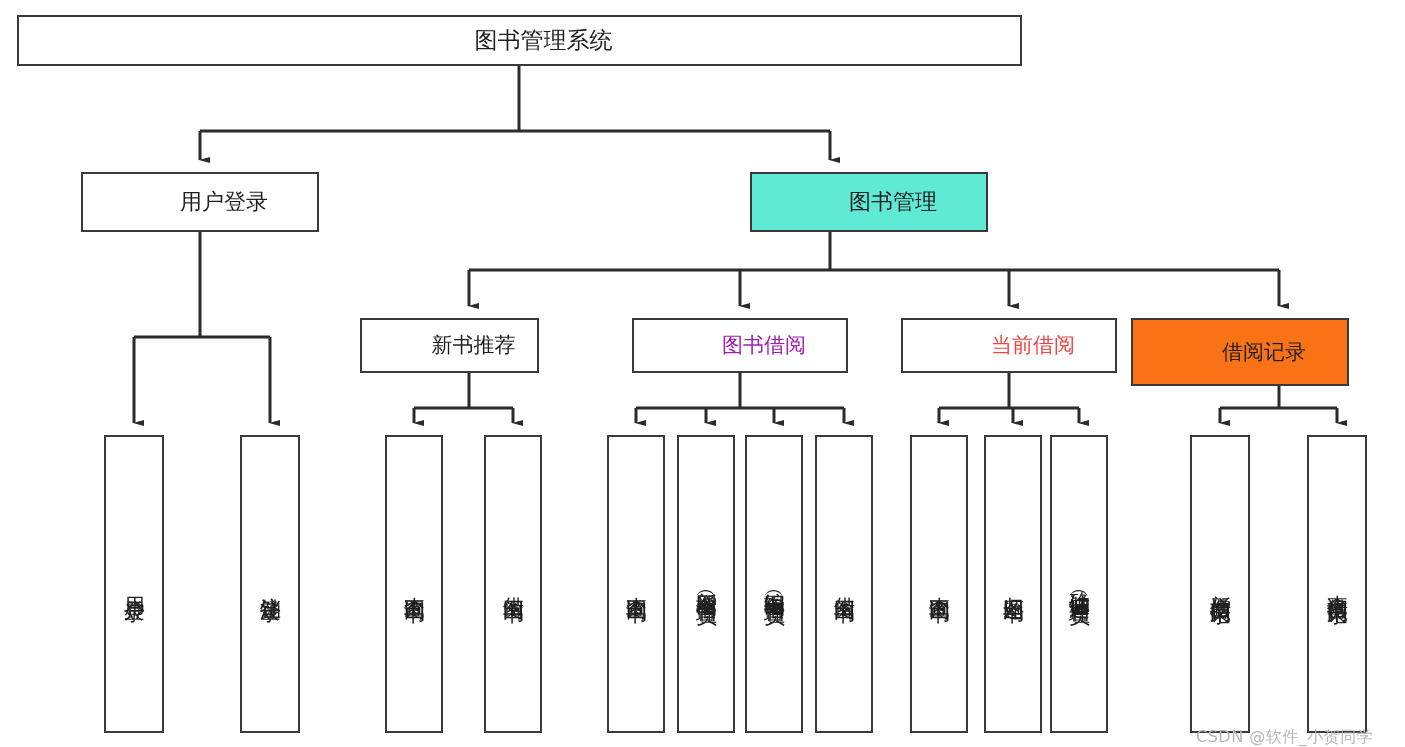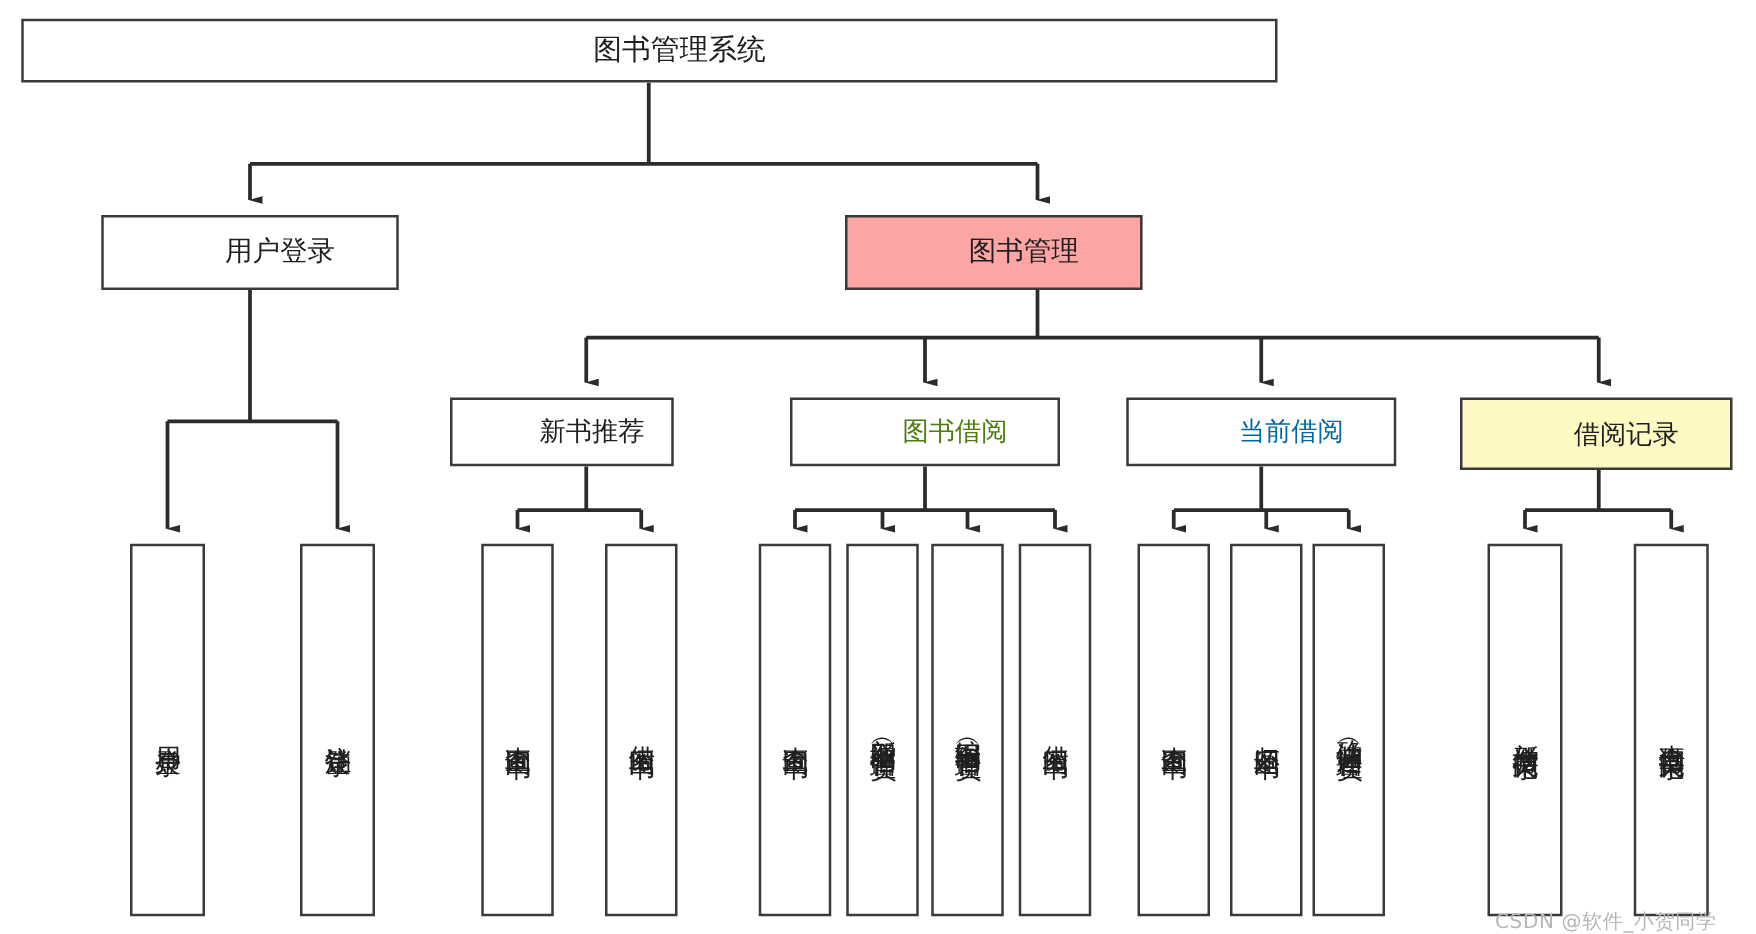--- a/index.html
+++ b/index.html
@@ -131,34 +131,34 @@
     </g>
   </svg>
 
   <div class="node node-root" style="left: 17px; top: 15px; width: 1005px; height: 51px; border-color: rgb(58, 58, 58); background: rgb(255, 255, 255); color: rgb(31, 31, 31);">
     <span>图书管理系统</span>
   </div>
 
   <div class="node node-l1" style="left: 81px; top: 172px; width: 238px; height: 60px; border-color: rgb(58, 58, 58); background: rgb(255, 255, 255); color: rgb(31, 31, 31);">
     <span>用户登录</span>
   </div>
-  <div class="node node-l1" style="left: 676px; top: 172px; width: 238px; height: 60px; border-color: rgb(58, 58, 58); background: #fca5a5; color: rgb(31, 31, 31);">
+  <div class="node node-l1" style="left: 750px; top: 172px; width: 238px; height: 60px; border-color: rgb(58, 58, 58); background: #5eead4; color: rgb(31, 31, 31);">
     <span>图书管理</span>
   </div>
 
   <div class="node node-l2" style="left: 360px; top: 318px; width: 179px; height: 55px; border-color: rgb(58, 58, 58); background: rgb(255, 255, 255); color: rgb(31, 31, 31);">
     <span>新书推荐</span>
   </div>
-  <div class="node node-l2" style="left: 632px; top: 318px; width: 216px; height: 55px; border-color: rgb(58, 58, 58); background: rgb(255, 255, 255); color: #4d7c0f;">
+  <div class="node node-l2" style="left: 632px; top: 318px; width: 216px; height: 55px; border-color: rgb(58, 58, 58); background: rgb(255, 255, 255); color: #a21caf;">
     <span>图书借阅</span>
   </div>
-  <div class="node node-l2" style="left: 901px; top: 318px; width: 216px; height: 55px; border-color: rgb(58, 58, 58); background: rgb(255, 255, 255); color: #0369a1;">
+  <div class="node node-l2" style="left: 901px; top: 318px; width: 216px; height: 55px; border-color: rgb(58, 58, 58); background: rgb(255, 255, 255); color: #ef4444;">
     <span>当前借阅</span>
   </div>
-  <div class="node node-l2" style="left: 1168px; top: 318px; width: 218px; height: 58px; border-color: rgb(58, 58, 58); background: #fef9c3; color: rgb(31, 31, 31);">
+  <div class="node node-l2" style="left: 1131px; top: 318px; width: 218px; height: 68px; border-color: rgb(58, 58, 58); background: #f97316; color: rgb(31, 31, 31);">
     <span>借阅记录</span>
   </div>
 
   <div class="leaf" style="left: 104px; top: 435px; width: 60px; height: 298px; border-color: rgb(58, 58, 58); background: rgb(255, 255, 255); color: rgb(31, 31, 31);">
     <span class="vlabel">用户登录</span>
   </div>
   <div class="leaf" style="left: 240px; top: 435px; width: 60px; height: 298px; border-color: rgb(58, 58, 58); background: rgb(255, 255, 255); color: rgb(31, 31, 31);">
     <span class="vlabel">注销登录</span>
   </div>
   <div class="leaf" style="left: 385px; top: 435px; width: 58px; height: 298px; border-color: rgb(58, 58, 58); background: rgb(255, 255, 255); color: rgb(31, 31, 31);">

